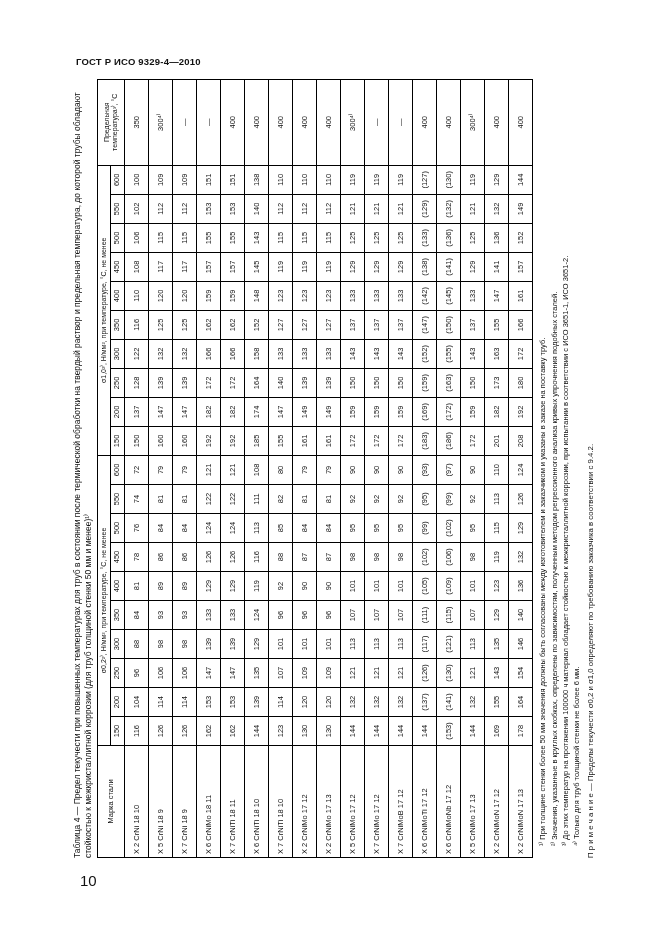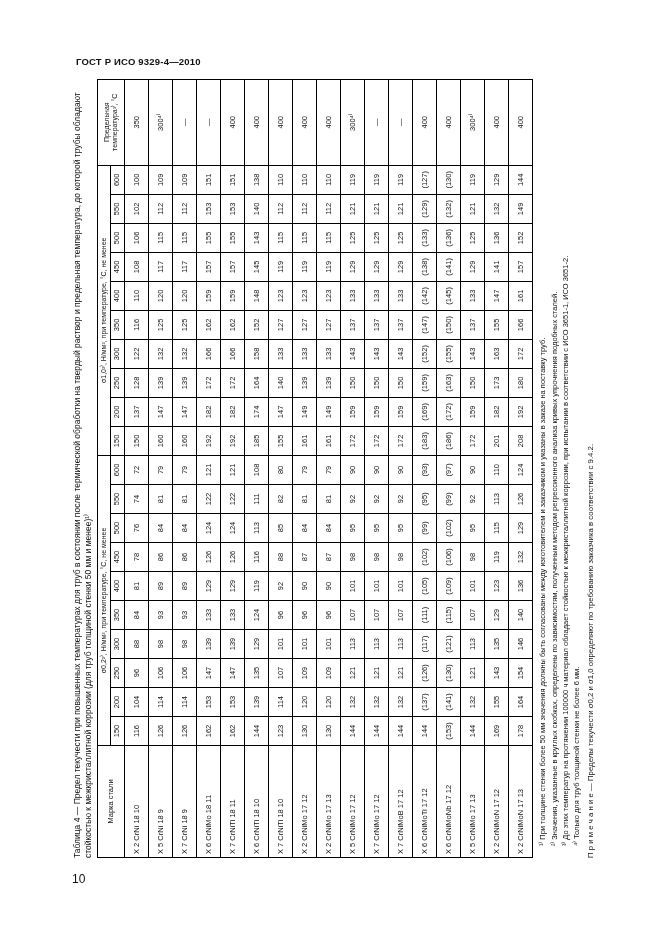--- a/index.html
+++ b/index.html
@@ -11,22 +11,22 @@
     position: relative;
     overflow: hidden;
   }
   .page { position: absolute; inset: 0; background: #fff; }
 
   .doc-header {
     position: absolute; left: 76px; top: 56px;
     font-size: 9.5px; font-weight: bold; letter-spacing: 0.2px;
   }
   .page-number {
-    position: absolute; left: 72px; top: 872px;
-    font-size: 12px;
+    position: absolute; left: 80px; top: 872px;
+    font-size: 15px;
   }
 
   
   .rot-outer {
     position: absolute; left: 72px; top: 80px;
     width: 576px; height: 778px;
   }
   .rot-inner {
     width: 778px; height: 576px;
     transform-origin: 0 0;

